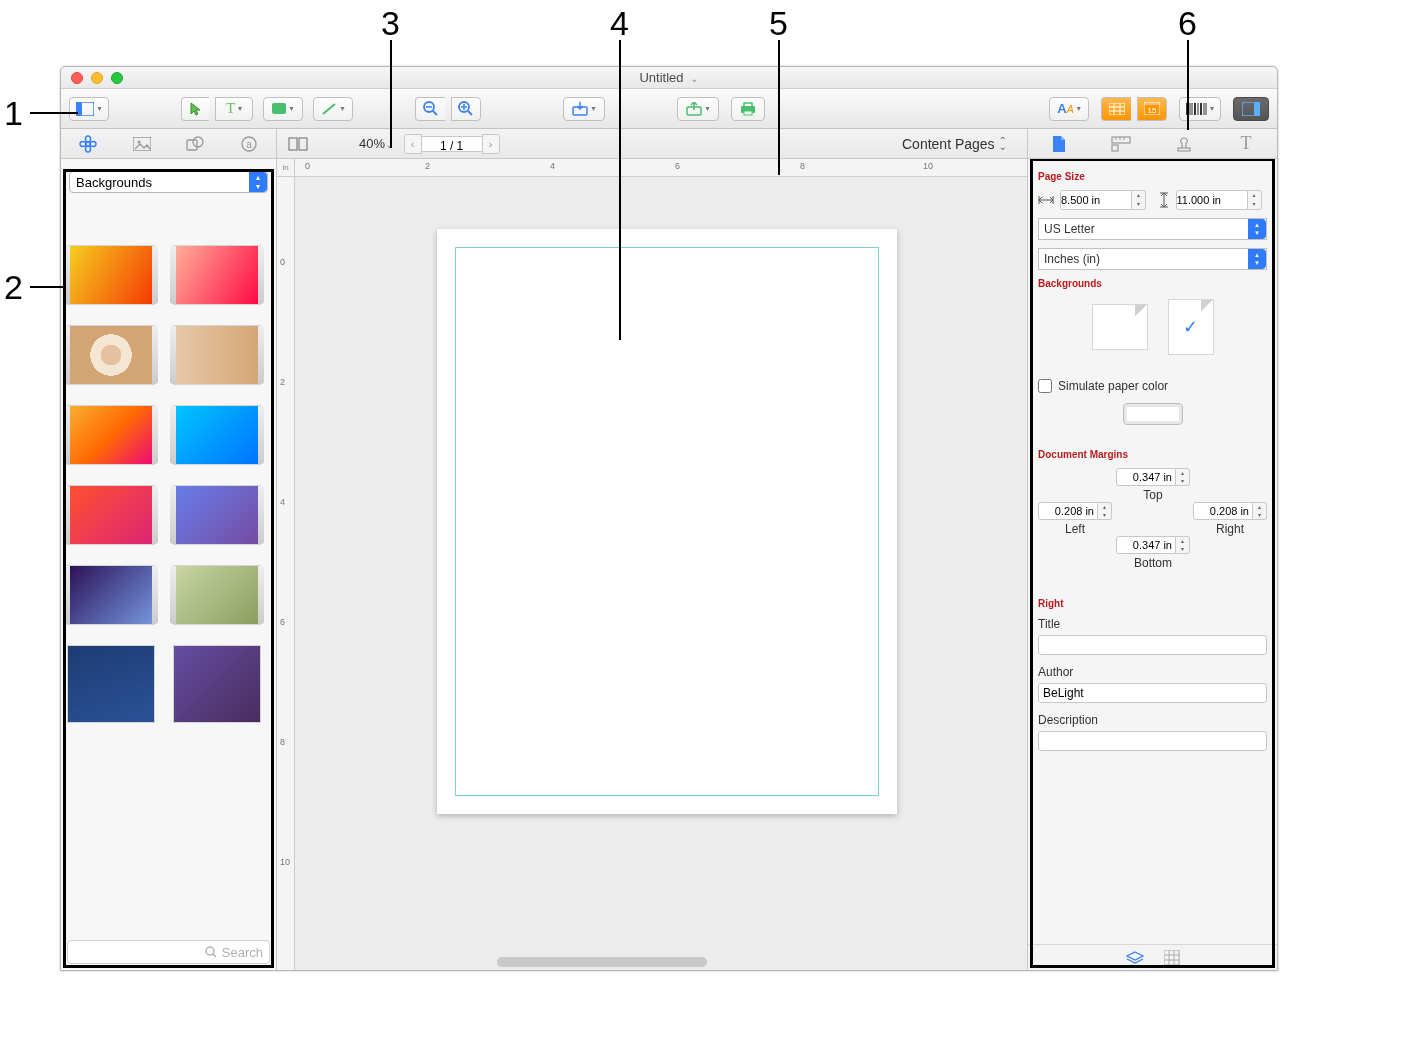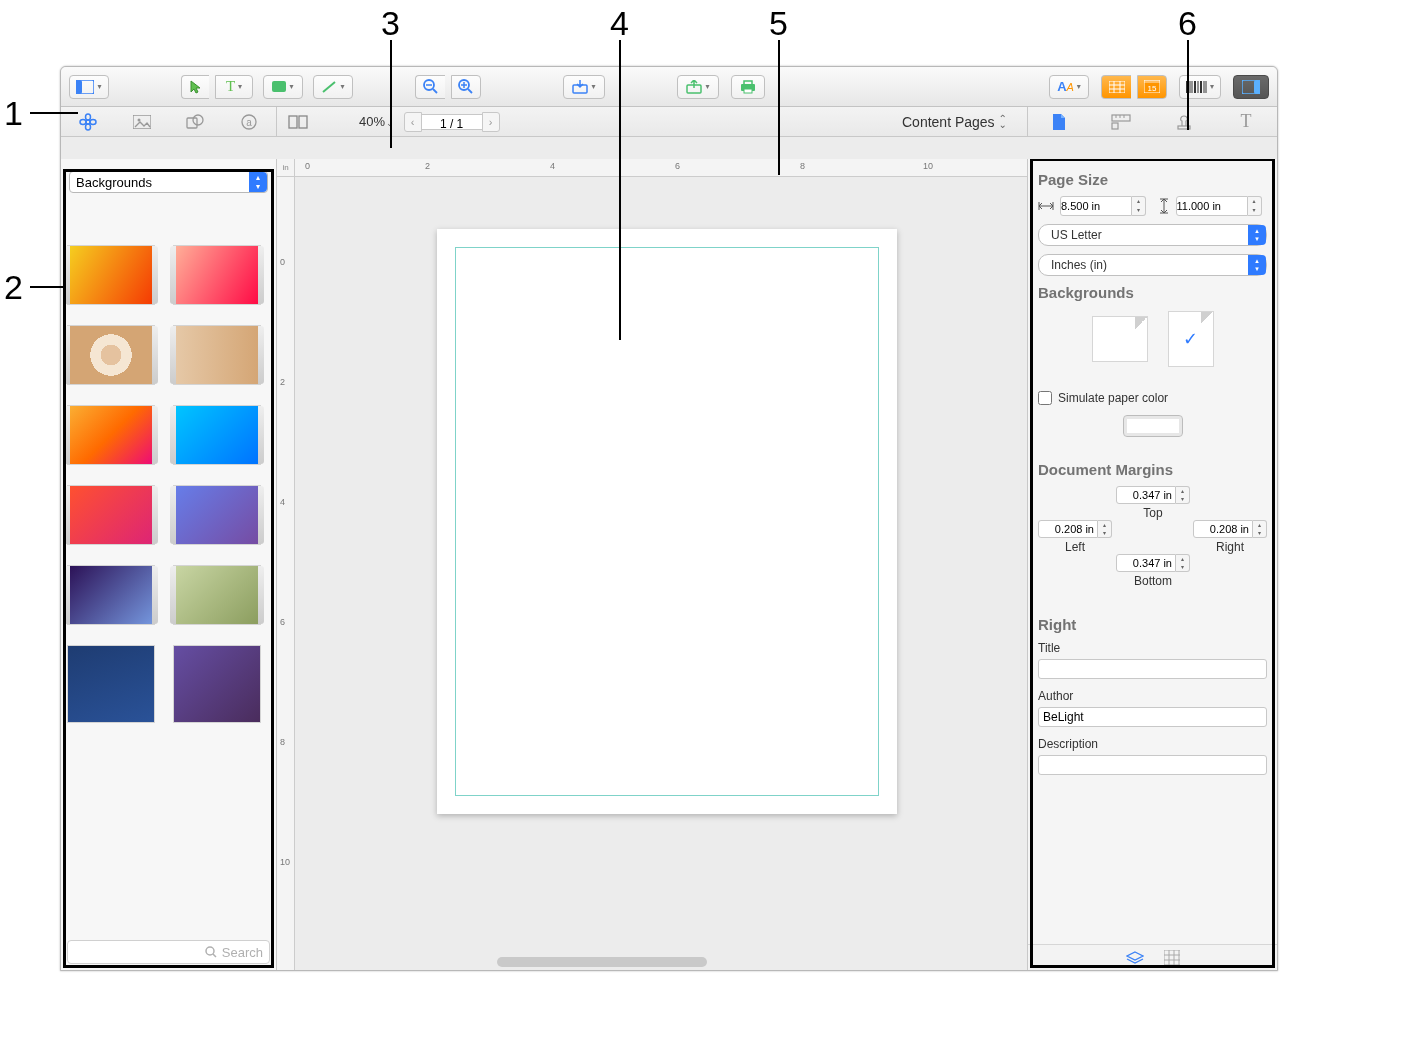--- a/index.html
+++ b/index.html
@@ -69,27 +69,27 @@
 .ruler-v { position: absolute; top: 18px; left: 0; width: 18px; bottom: 0; background: #f4f4f4; border-right: 1px solid #ccc; font-size: 9px; color: #777; }
 .ruler-v .tick { position: absolute; left: 3px; }
 .ruler-corner { position: absolute; top:0; left:0; width:18px; height:18px; background:#f4f4f4; border-right:1px solid #ccc; border-bottom:1px solid #ccc; font-size:8px; color:#888; text-align:center; line-height:18px; }
 .page { position: absolute; left: 160px; top: 70px; width: 460px; height: 585px; background: #fff; box-shadow: 0 2px 6px rgba(0,0,0,.25); }
 .page-margin { position: absolute; inset: 18px; border: 1px solid #7fd3c9; }
 .hscroll { position: absolute; bottom: 3px; left: 220px; width: 210px; height: 10px; background: #c9c9c9; border-radius: 5px; }
 
 
 .inspector { width: 250px; border-left: 1px solid #c8c8c8; background: #f5f5f5; position: relative; padding: 12px 10px 30px; overflow: hidden; font-size: 12px; color: #333; }
 .inspector .outline { position: absolute; inset: -1px 2px 2px 2px; border: 3px solid #000; pointer-events: none; z-index: 50; }
-.insp-h { font-weight: 600; font-size: 15px; margin-bottom: 8px; color: #737373; }
+.insp-h { font-weight: 600; font-size: 10px; margin-bottom: 8px; color: #b91c1c; }
 .dim-row { display: flex; align-items: center; gap: 6px; margin-bottom: 8px; }
 .dim-input { flex:1; display:flex; align-items:center; }
 .dim-input input { width: 72px; height: 20px; border: 1px solid #c8c8c8; border-radius: 3px 0 0 3px; text-align: left; padding-right: 3px; font-size: 11px; background:#fff; }
 .stepper { width: 14px; height: 20px; border: 1px solid #c8c8c8; border-left: none; border-radius: 0 3px 3px 0; background:#f5f5f5; display:flex; flex-direction:column; }
 .stepper span { flex:1; font-size:6px; text-align:center; color:#666; }
-.insp-select { width:100%; height:22px; border:1px solid #c0c0c0; border-radius:10px; background:#fff; font-size:12px; padding:0 12px; display:flex; align-items:center; position:relative; margin-bottom:8px; }
+.insp-select { width:100%; height:22px; border:1px solid #c0c0c0; border-radius:0; background:#fff; font-size:12px; padding:0 5px; display:flex; align-items:center; position:relative; margin-bottom:8px; }
 .insp-select .cap { position:absolute; right:0; top:0; bottom:0; width:18px; background:#2f7bff; border-radius:0 4px 4px 0; display:flex; flex-direction:column; align-items:center; justify-content:center; color:#fff; font-size:7px; }
 .orient-row { display:flex; gap:20px; justify-content:center; margin:10px 0 24px; }
 .orient-box { width:46px; height:56px; background:#fff; border:1px solid #d6d6d6; position:relative; }
 .orient-box.landscape { width:56px; height:46px; margin-top:5px; }
 .orient-box .fold { position:absolute; right:0; top:0; width:12px; height:12px; background:linear-gradient(135deg,#d0d0d0 50%, transparent 50%); }
 .orient-box .check { position:absolute; left:50%; top:50%; transform:translate(-50%,-50%); color:#2f7bff; font-size:18px; }
 .checkbox-row { display:flex; align-items:center; gap:6px; margin-bottom:10px; }
 .checkbox-row input { width:14px; height:14px; }
 .color-well { width:60px; height:22px; border:1px solid #bcbcbc; background:#fff; margin:0 auto 24px; box-shadow: inset 0 0 0 3px #e7e7e7; border-radius:4px; }
 .margins { position:relative; height:120px; margin-bottom:10px; }
@@ -135,20 +135,31 @@
 <div class="callout-line" style="left:619px; top:40px; width:2px; height:300px;"></div>
 
 <div class="callout-num" style="left:769px; top:4px;">5</div>
 <div class="callout-line" style="left:778px; top:40px; width:2px; height:135px;"></div>
 
 <div class="callout-num" style="left:1178px; top:4px;">6</div>
 <div class="callout-line" style="left:1187px; top:40px; width:2px; height:90px;"></div>
 
 <div class="app-window">
 
+  <div class="titlebar">
+    <div class="traffic">
+      <span class="tl-close"></span>
+      <span class="tl-min"></span>
+      <span class="tl-max"></span>
+    </div>
+    <div class="title">
+      <span>Untitled</span>
+      <span class="chev">⌄</span>
+    </div>
+  </div>
 
   <div class="toolbar">
     <div class="tbtn" style="width:40px;">
       <svg width="18" height="14">
           <rect x="0" y="0" width="18" height="14" fill="none" stroke="#3b82f6" stroke-width="1.5" rx="2"></rect>
           <rect x="0" y="0" width="6" height="14" fill="#3b82f6" rx="2"></rect>
         </svg>
       <span class="dd">▾</span>
     </div>
     <div style="flex:0 0 60px"></div>

